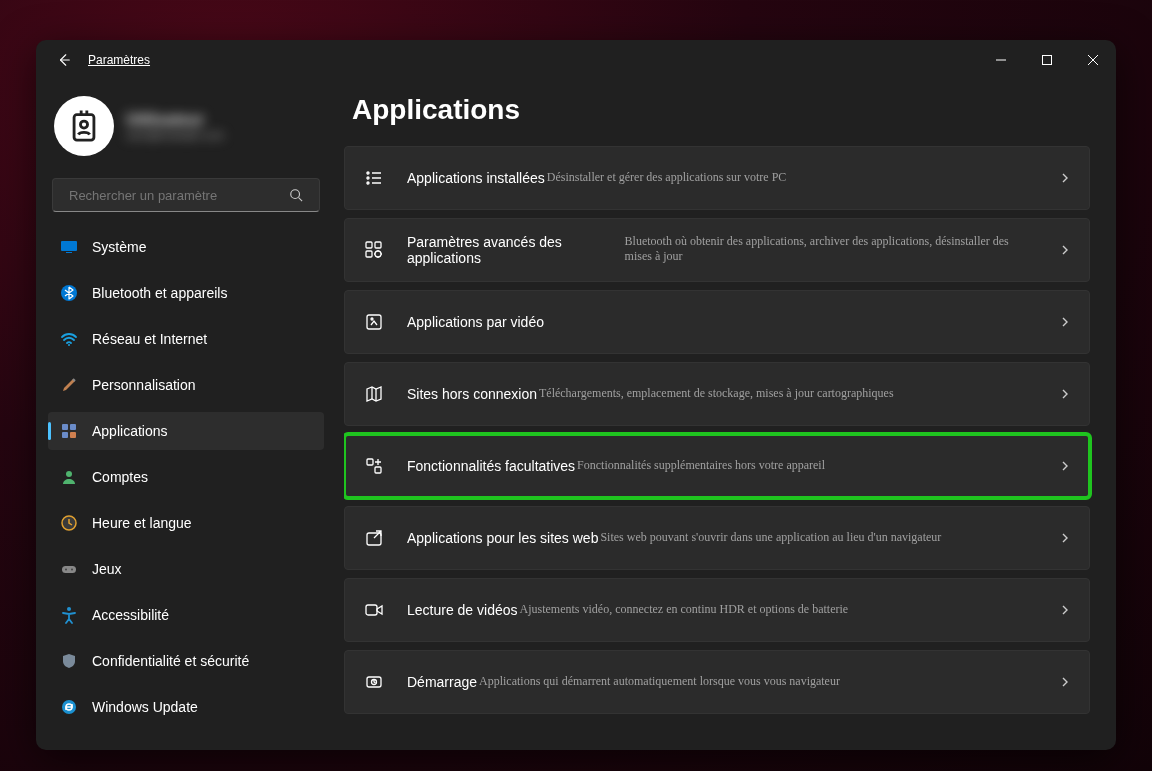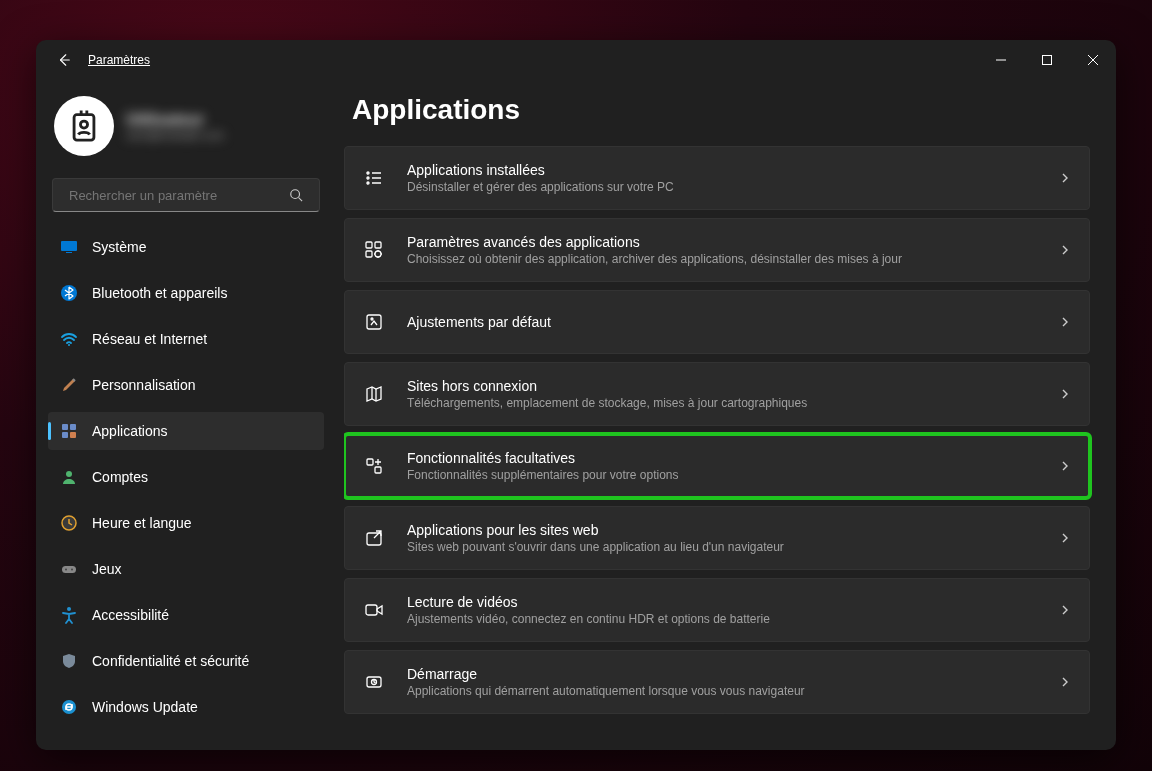--- a/index.html
+++ b/index.html
@@ -59,23 +59,23 @@
   }
   .nav-ico { width:18px; height:18px; display:flex; align-items:center; justify-content:center; }
   .main { flex:1; padding: 12px 22px 12px 8px; display:flex; flex-direction:column; overflow:hidden;}
   .page-title { font-size:28px; font-weight:600; margin: 2px 0 20px 8px; }
   .cards { display:flex; flex-direction:column; gap:8px; padding-right:4px; overflow-y:auto; }
   .card {
     background:#2b2b2b; border:1px solid #333; border-radius:4px;
     height:64px; display:flex; align-items:center; padding:0 18px; gap:22px; cursor:pointer;
   }
   .card-ico { width:22px; height:22px; display:flex; align-items:center; justify-content:center; color:#fff; }
-  .card-body { flex:1; display:flex; flex-direction:column; gap:2px; }
+  .card-body { flex:1; display:flex; gap:2px; }
   .card-title { font-size:14px; color:#fff; }
-  .card-sub { font-size:12px; color:#a0a0a0; }
+  .card-sub { font-size:12px; color:#a0a0a0;font-family:Liberation Serif, serif; }
   .chev { color:#ccc; }
   .highlighted { outline:4px solid #1fc41f; outline-offset:-2px; border-radius:4px; }
   svg { display:block; }
 </style>
 </head>
 <body>
 
 <div class="window">
 
   <div class="titlebar">
@@ -281,39 +281,39 @@
               <svg width="20" height="20" viewBox="0 0 20 20" stroke="#fff" stroke-width="1.3" fill="none">
                 <rect x="2" y="2" width="6" height="6" rx="1"></rect>
                 <rect x="11" y="2" width="6" height="6" rx="1"></rect>
                 <rect x="2" y="11" width="6" height="6" rx="1"></rect>
                 <circle cx="14" cy="14" r="3"></circle>
                 <path d="M14 10v1M14 17v1M10 14h1M17 14h1"></path>
               </svg>
             </span>
           <div class="card-body">
             <div class="card-title">Paramètres avancés des applications</div>
-            <div class="card-sub">Choisissez où obtenir des application, archiver des applications, désinstaller des mises à jour</div>
+            <div class="card-sub">Bluetooth où obtenir des applications, archiver des applications, désinstaller des mises à jour</div>
           </div>
           <span class="chev">
               <svg width="12" height="12" viewBox="0 0 12 12">
                 <path d="M4 2l4 4-4 4" stroke="#ccc" stroke-width="1.4" fill="none"></path>
               </svg>
             </span>
         </div>
 
         <div class="card">
           <span class="card-ico">
               <svg width="20" height="20" viewBox="0 0 20 20" stroke="#fff" stroke-width="1.3" fill="none">
                 <rect x="3" y="3" width="14" height="14" rx="2"></rect>
                 <path d="M7 13l3-4 3 4"></path>
                 <circle cx="8" cy="7" r="1"></circle>
               </svg>
             </span>
           <div class="card-body">
-            <div class="card-title">Ajustements par défaut</div>
+            <div class="card-title">Applications par vidéo</div>
           </div>
           <span class="chev">
               <svg width="12" height="12" viewBox="0 0 12 12">
                 <path d="M4 2l4 4-4 4" stroke="#ccc" stroke-width="1.4" fill="none"></path>
               </svg>
             </span>
         </div>
 
         <div class="card">
           <span class="card-ico">
@@ -336,21 +336,21 @@
         <div class="card highlighted">
           <span class="card-ico">
               <svg width="20" height="20" viewBox="0 0 20 20" stroke="#fff" stroke-width="1.3" fill="none">
                 <rect x="3" y="3" width="6" height="6" rx="1"></rect>
                 <rect x="11" y="11" width="6" height="6" rx="1"></rect>
                 <path d="M14 3v6M11 6h6"></path>
               </svg>
             </span>
           <div class="card-body">
             <div class="card-title">Fonctionnalités facultatives</div>
-            <div class="card-sub">Fonctionnalités supplémentaires pour votre options</div>
+            <div class="card-sub">Fonctionnalités supplémentaires hors votre appareil</div>
           </div>
           <span class="chev">
               <svg width="12" height="12" viewBox="0 0 12 12">
                 <path d="M4 2l4 4-4 4" stroke="#ccc" stroke-width="1.4" fill="none"></path>
               </svg>
             </span>
         </div>
 
         <div class="card">
           <span class="card-ico">

